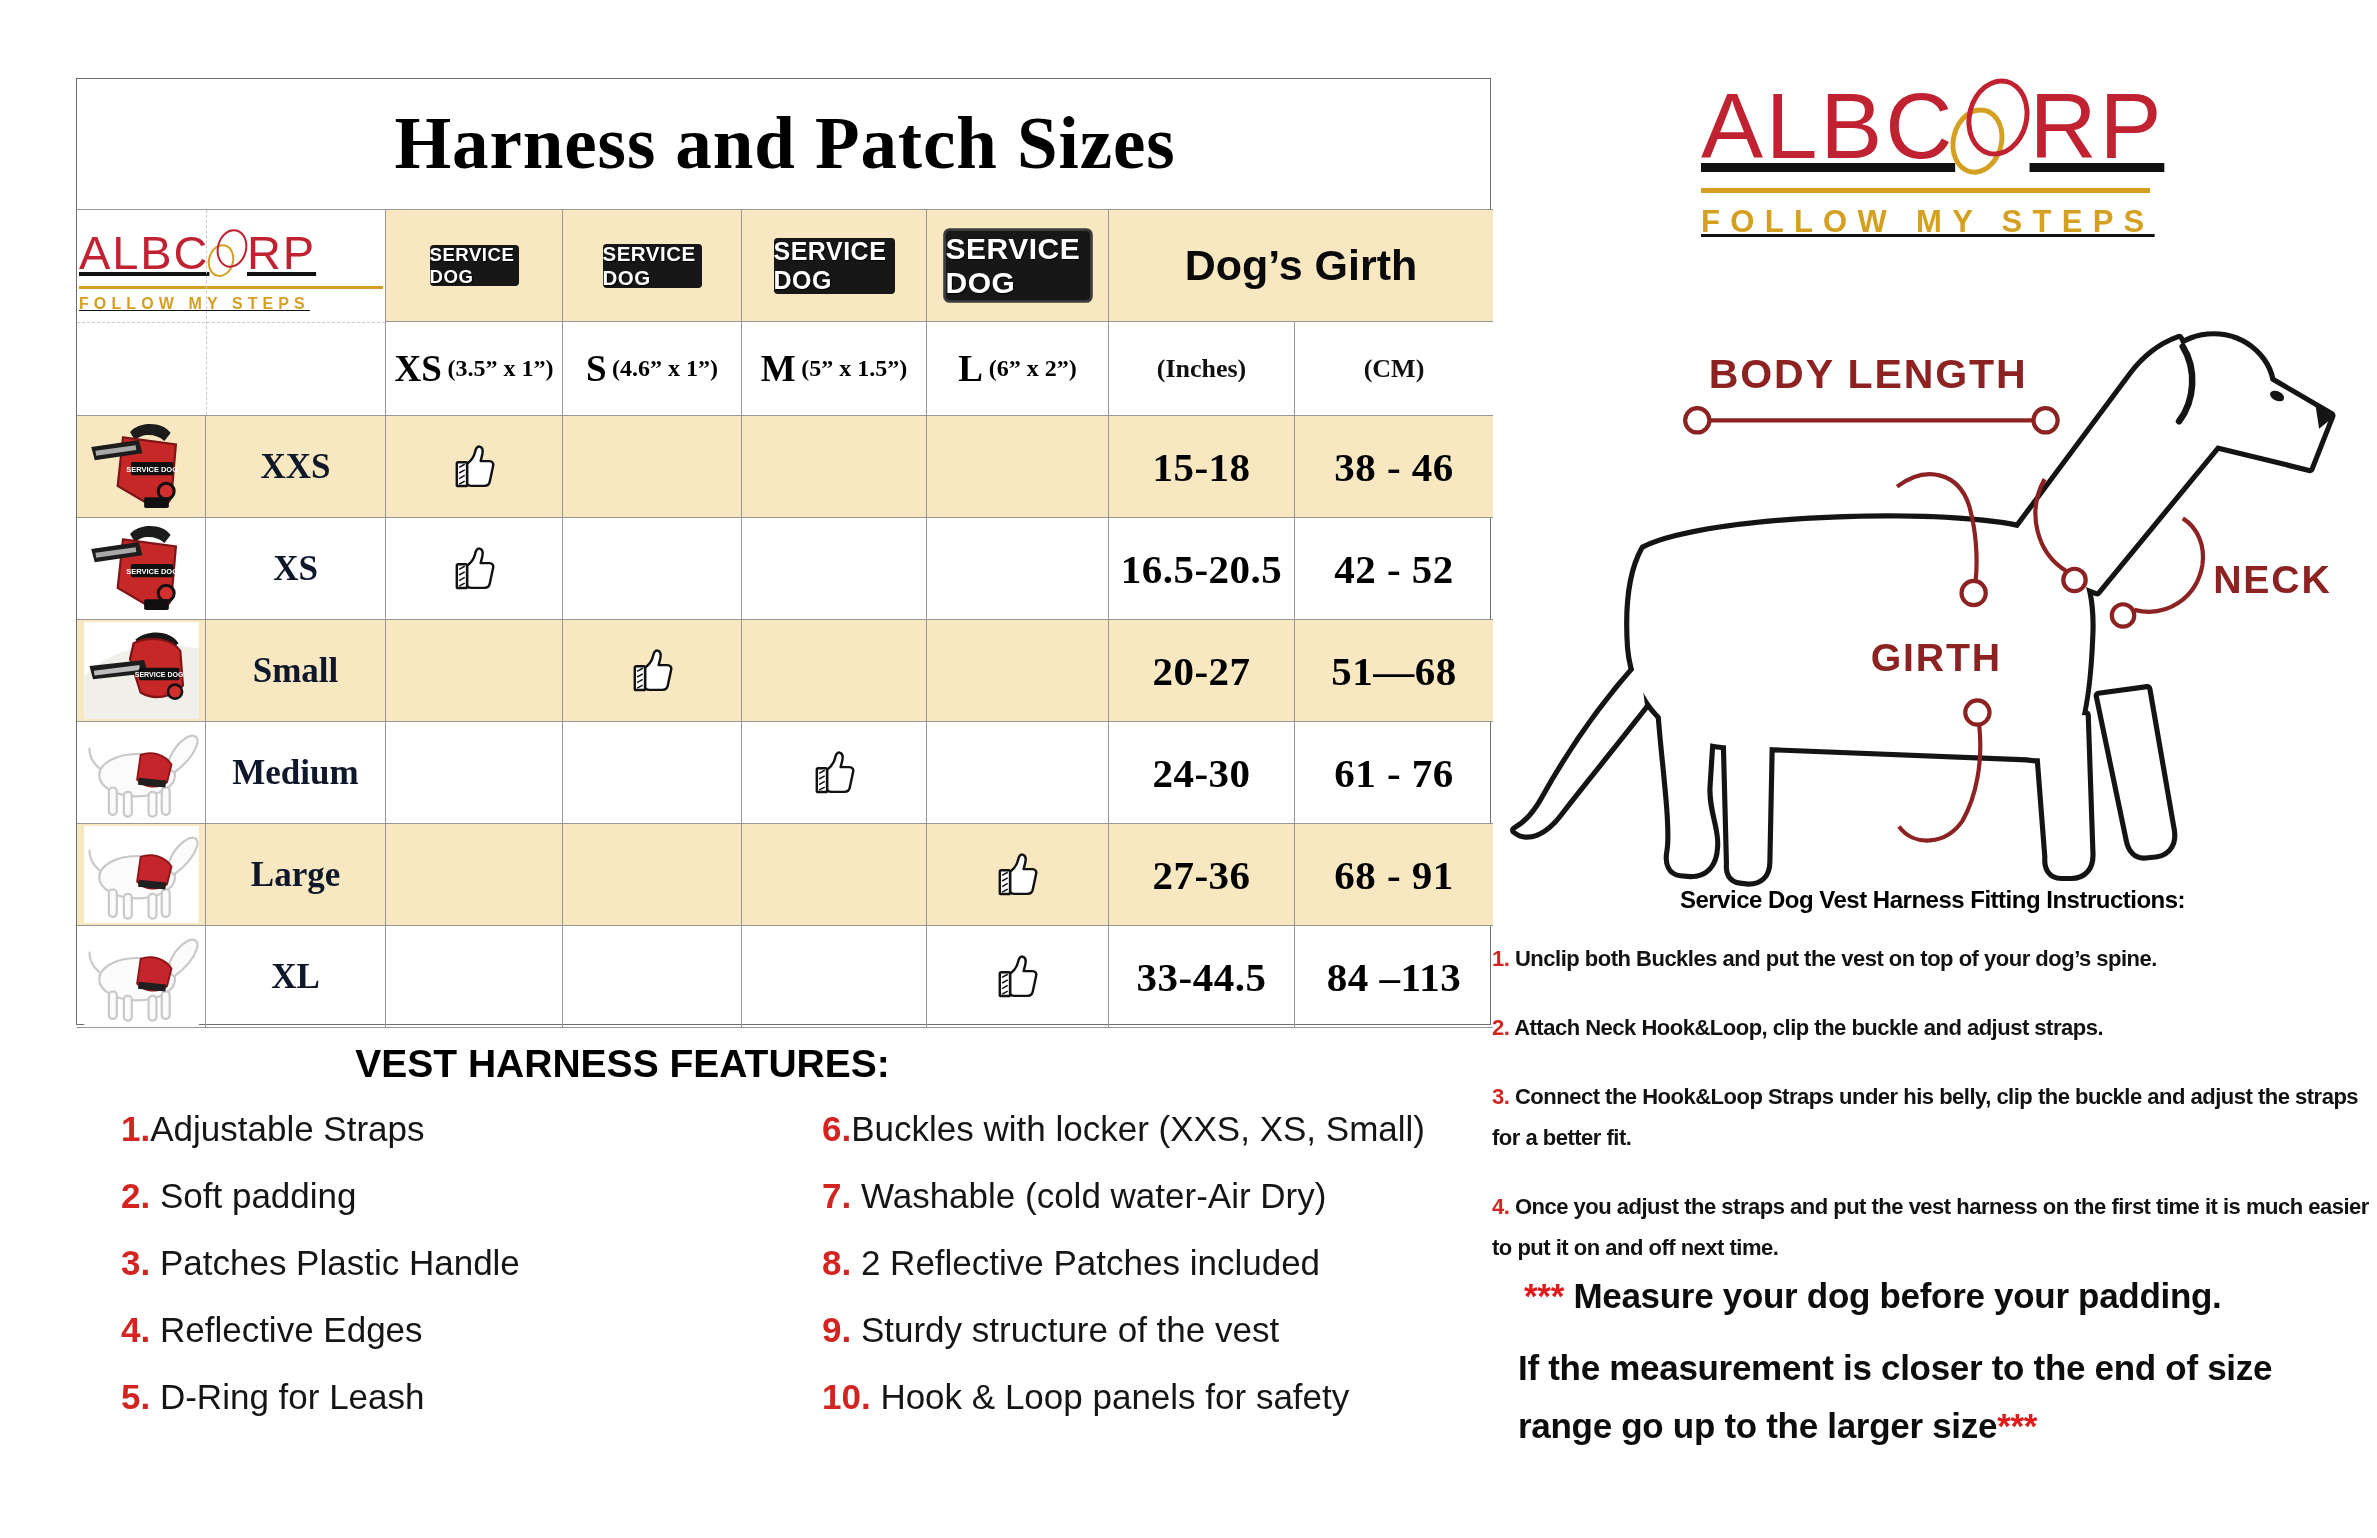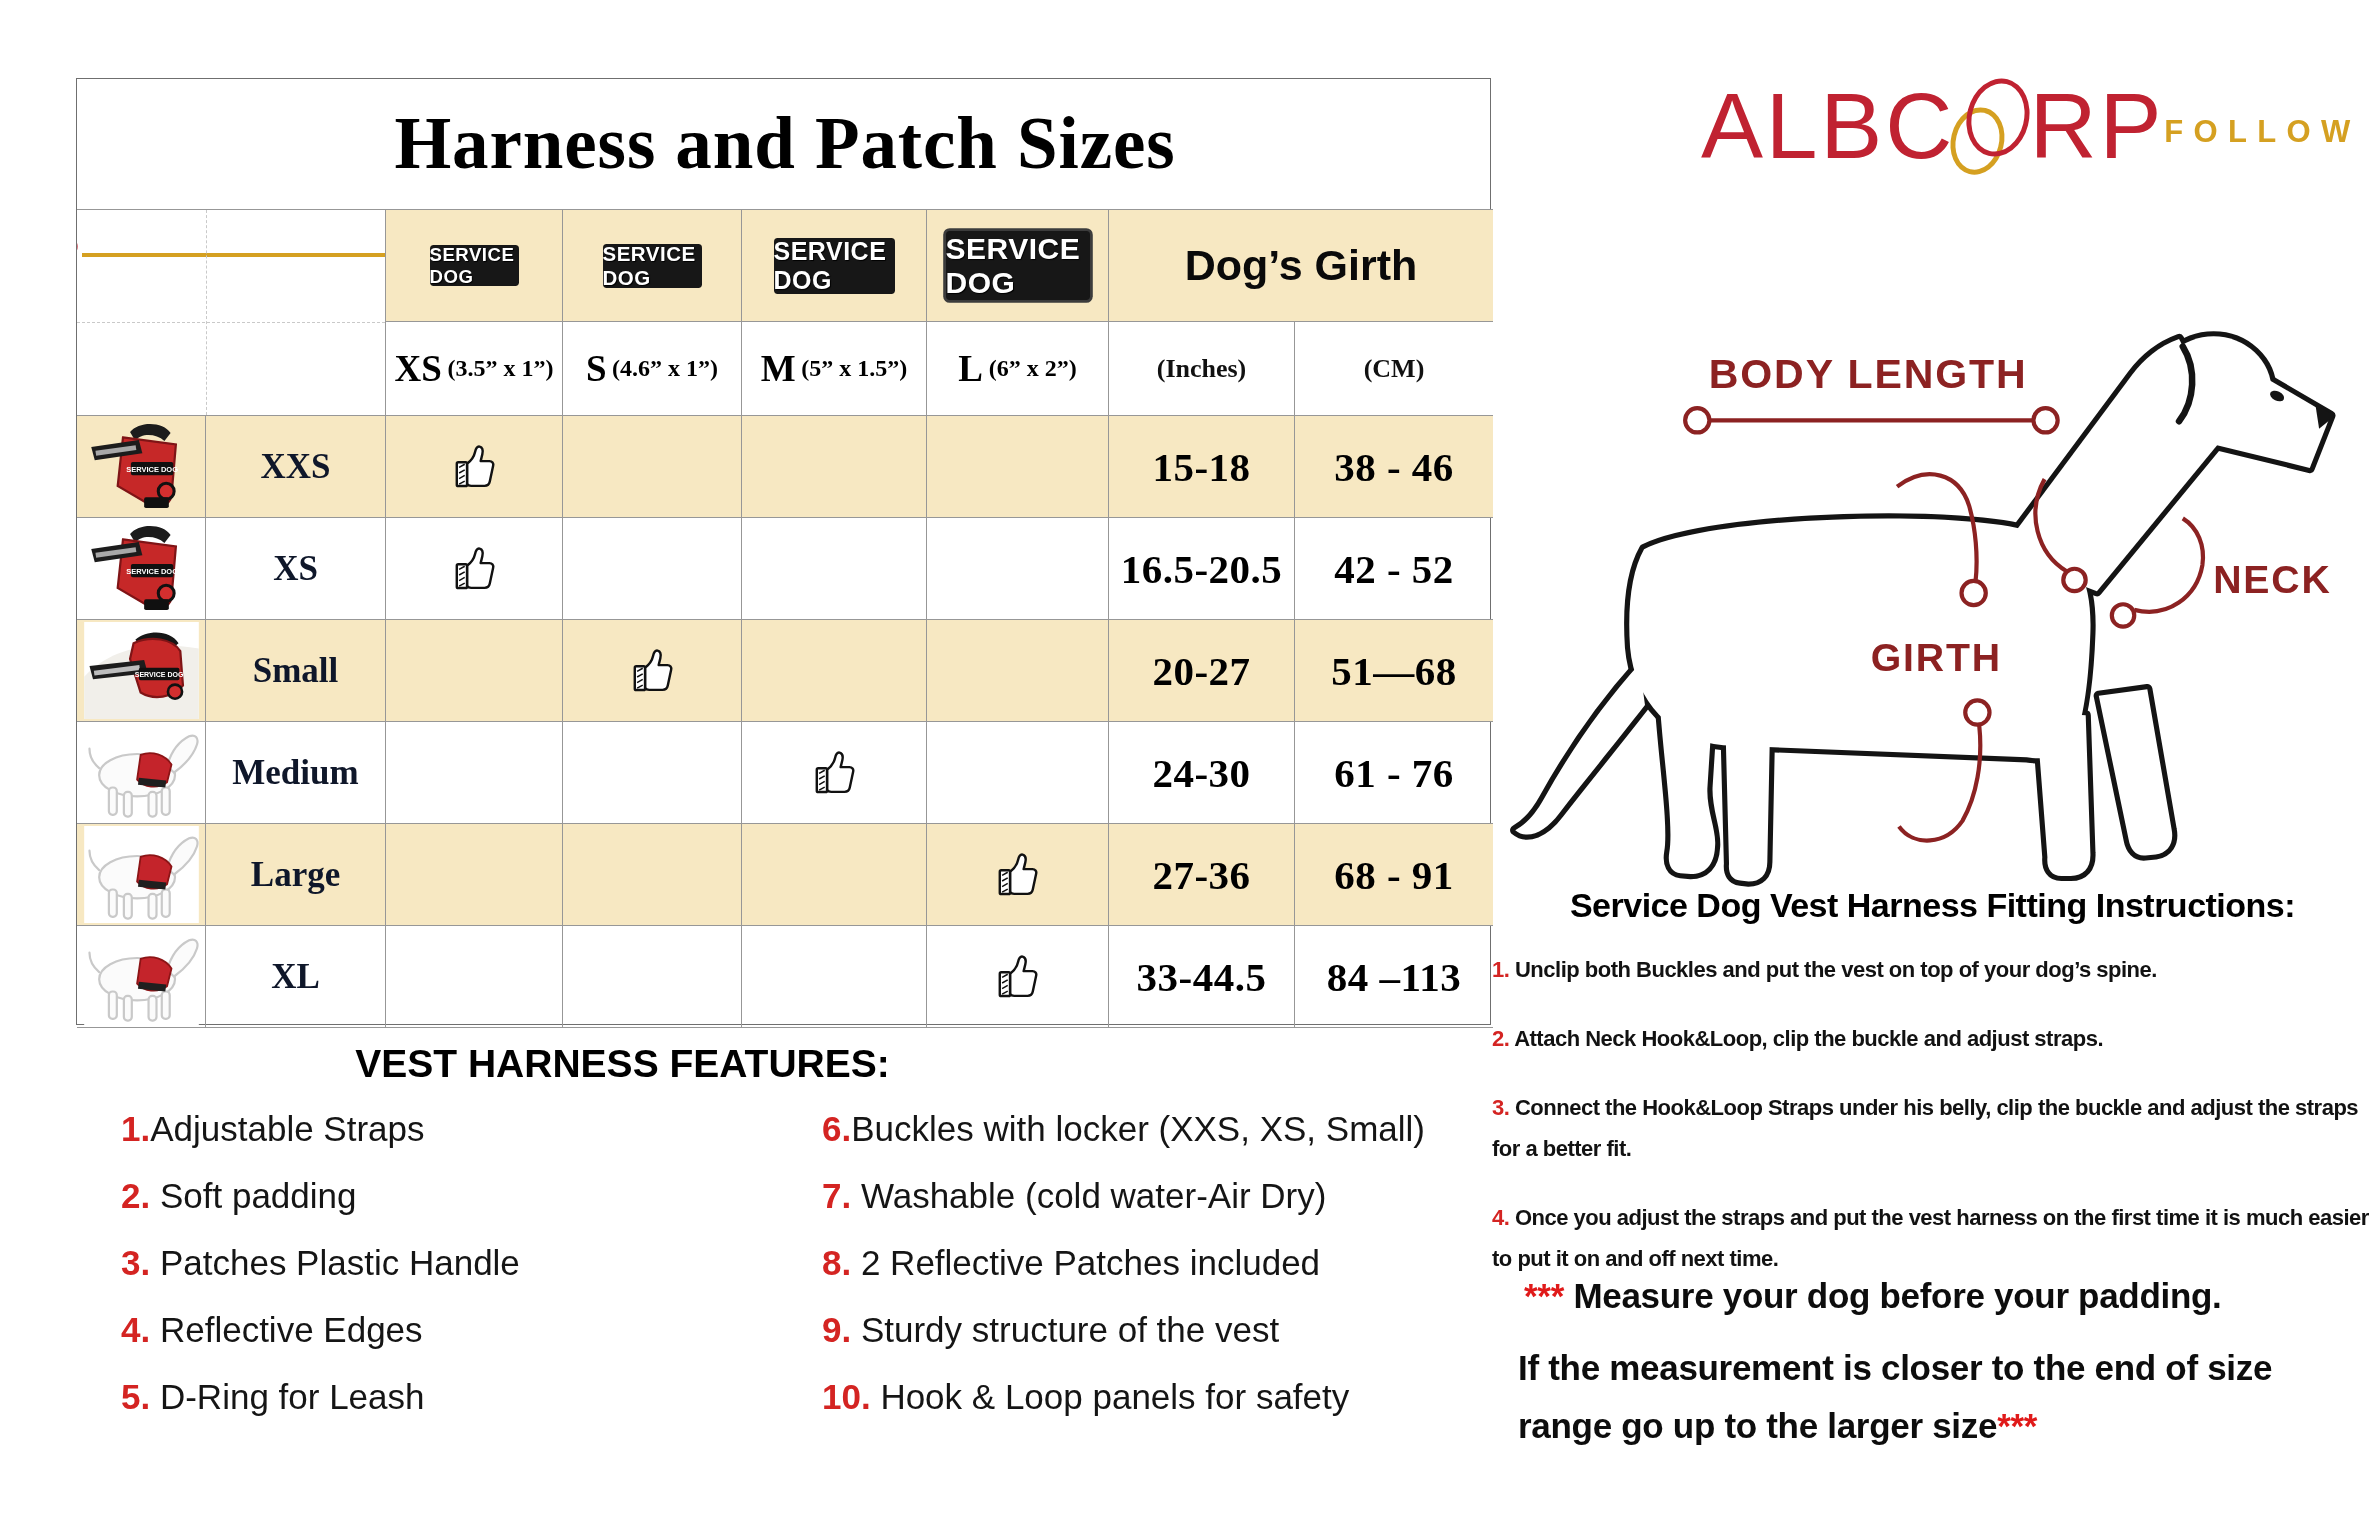--- a/index.html
+++ b/index.html
@@ -34,21 +34,21 @@
   .patch.p-s{width:99px;height:44px;font-size:20.5px;}
   .patch.p-m{width:121px;height:56px;font-size:25px;}
   .patch.p-l{width:144px;height:69px;font-size:30px;box-shadow:0 0 0 2.8px #3c3c3c;}
 
   .size-label{font:bold 35px "Liberation Serif",serif;color:#0f172a;}
   .girth-val{font:bold 41px "Liberation Serif",serif;color:#000;letter-spacing:0.5px;}
   .thumb-svg{width:41px;height:47px;}
   .row-img{width:119px;height:97px;}
 
   
-  .albcorp{display:flex;align-items:center;}
+  .albcorp{display:flex;flex-direction:column;text-decoration:underline;}
   .albcorp .word{color:#c02231;font-family:"Liberation Sans",sans-serif;display:flex;align-items:baseline;}
   .logo-o{display:inline-block;position:relative;width:.80em;height:.74em;vertical-align:baseline;}
   .logo-o i{position:absolute;display:block;border-radius:50%;}
   .logo-o .o-red{right:0;top:-0.12em;width:.56em;height:.74em;border:.06em solid #c02231;transform:rotate(14deg);}
   .logo-o .o-gold{left:-0.04em;bottom:-0.18em;width:.46em;height:.62em;border:.055em solid #d5a021;transform:rotate(14deg);}
   .albcorp .bar{background:#d5a021;}
   .albcorp .tagline{color:#d5a021;font-weight:bold;font-family:"Liberation Sans",sans-serif;white-space:nowrap;}
   .albcorp.big .word{font-size:93px;letter-spacing:2.8px;}
   .albcorp.big .bar{width:449px;height:5.6px;margin-top:7.5px;}
   .albcorp.big .tagline{font-size:31px;letter-spacing:10.3px;margin-top:11.2px;}
@@ -62,21 +62,21 @@
     font-weight:bold;font-size:39px;color:#000;letter-spacing:0;}
   .feat-col{position:absolute;top:1107px;}
   .feat-col.c1{left:121px;}
   .feat-col.c2{left:822px;}
   .feat{font-size:35px;line-height:43px;margin-bottom:24px;color:#151515;white-space:nowrap;}
   .feat .num{color:#d42422;font-weight:bold;}
 
   
   .dog-diagram{position:absolute;left:1490px;top:272px;width:887px;height:615px;}
   .instructions{position:absolute;left:1492px;top:886px;width:881px;}
-  .instructions .ititle{font-weight:bold;font-size:34px;letter-spacing:-0.5px;text-align:center;color:#000;margin-bottom:24px;}
+  .instructions .ititle{font-weight:bold;font-size:24px;letter-spacing:-0.5px;text-align:center;color:#000;margin-bottom:24px;}
   .step{font-weight:bold;font-size:22px;letter-spacing:-0.5px;line-height:41px;color:#121212;margin-bottom:28px;}
   .step .num{color:#d42422;}
   .notes{position:absolute;left:1492px;top:1268px;width:848px;}
   .note{font-weight:bold;font-size:35px;line-height:56px;color:#0d0d0d;letter-spacing:-0.3px;}
   .note .stars{color:#e01a1a;}
   .note.n1{margin-left:32px;margin-bottom:15px;}
   .note.n2{margin-left:26px;line-height:58px;}
 </style>
 </head>
 <body>

